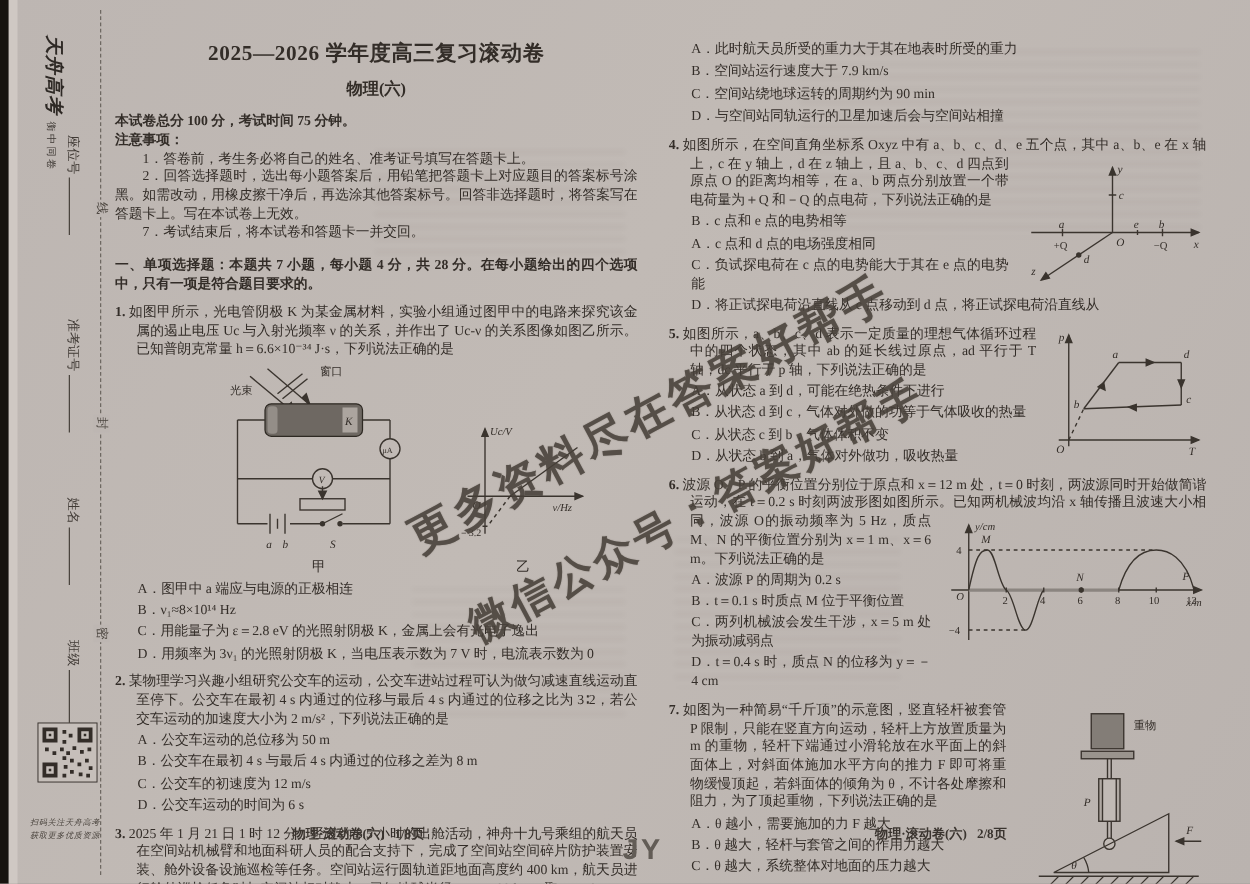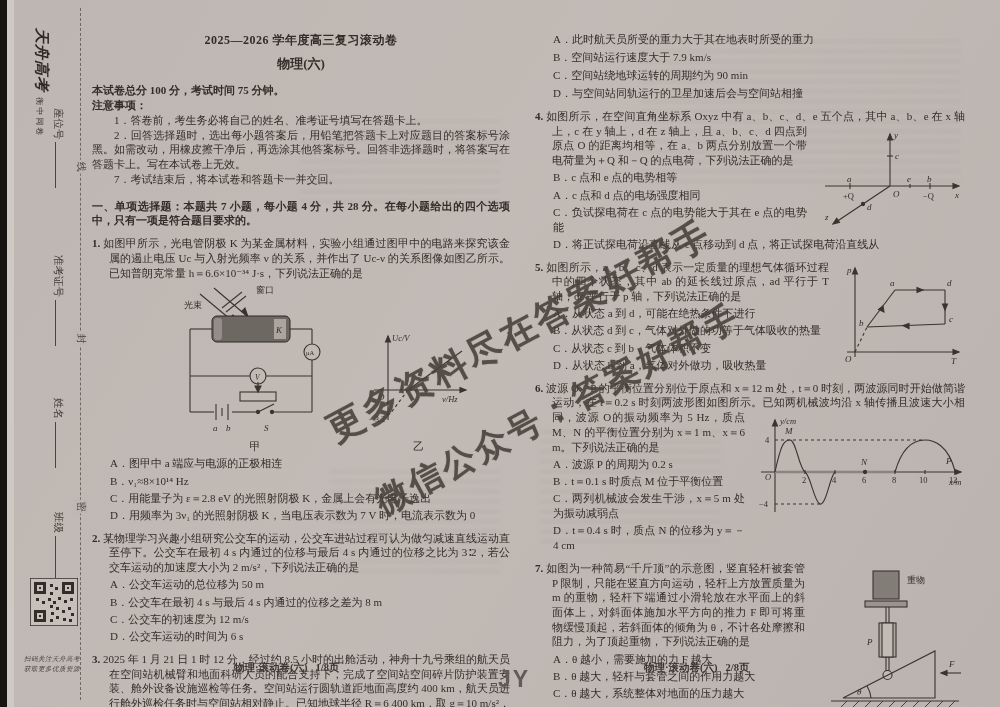--- a/index.html
+++ b/index.html
@@ -19,21 +19,21 @@
   .field{font-size:10.5px;color:#403a35;}
   .blank{display:inline-block;width:46px;border-bottom:1px solid #4a443e;height:10px;}
   .sealline{position:absolute;left:80px;top:8px;height:692px;border-left:1.5px dashed #6e6862;}
   .sealchar{position:absolute;left:74px;width:14px;text-align:center;background:#bdb6b2;
             font-size:10px;color:#4a443e;transform:rotate(90deg);}
   .qrcap{position:absolute;font-size:6.5px;font-style:italic;color:#4a443e;letter-spacing:.5px;}
   
   .col{position:absolute;text-align:justify;}
   .colL{left:92px;top:32px;width:418px;}
   .colR{left:535px;top:28px;width:430px;}
-  h1.title{font-size:12px;text-align:center;margin:0;font-weight:700;letter-spacing:.5px;}
+  h1.title{font-size:17px;text-align:center;margin:0;font-weight:700;letter-spacing:.5px;}
   h2.subject{font-size:13px;text-align:center;margin:7px 0 0;font-weight:700;}
   .b{font-weight:700;}
   .info{margin-top:11px;}
   .note{text-indent:2em;}
   .section{margin-top:12px;font-weight:700;}
   .q{margin-top:8px;}
   .stem{margin:0;padding-left:17px;text-indent:-17px;}
   .opt{margin:2.5px 0 2.5px 18px;}
   .figrow{display:flex;align-items:flex-end;gap:26px;padding-left:78px;margin:4px 0 2px;}
   .figcap{text-align:center;font-size:11px;margin-top:1px;}
@@ -387,18 +387,18 @@
 
     </div>
   </div>
 
   <div class="wm" style="left:330px;top:408px">更多资料尽在答案好帮手</div>
   <div class="wm" style="left:378px;top:482px;font-size:34px">微信公众号：答案好帮手</div>
 
   <div class="footer" style="left:230px;top:661px">
     <span>物理·滚动卷(六)</span><span>1/8页</span>
   </div>
-  <div class="footer" style="left:640px;top:661px">
+  <div class="footer" style="left:696px;top:661px">
     <span>物理·滚动卷(六)</span><span>2/8页</span>
   </div>
   <div class="jy">JY</div>
 
 </div>
 
 </body></html>

